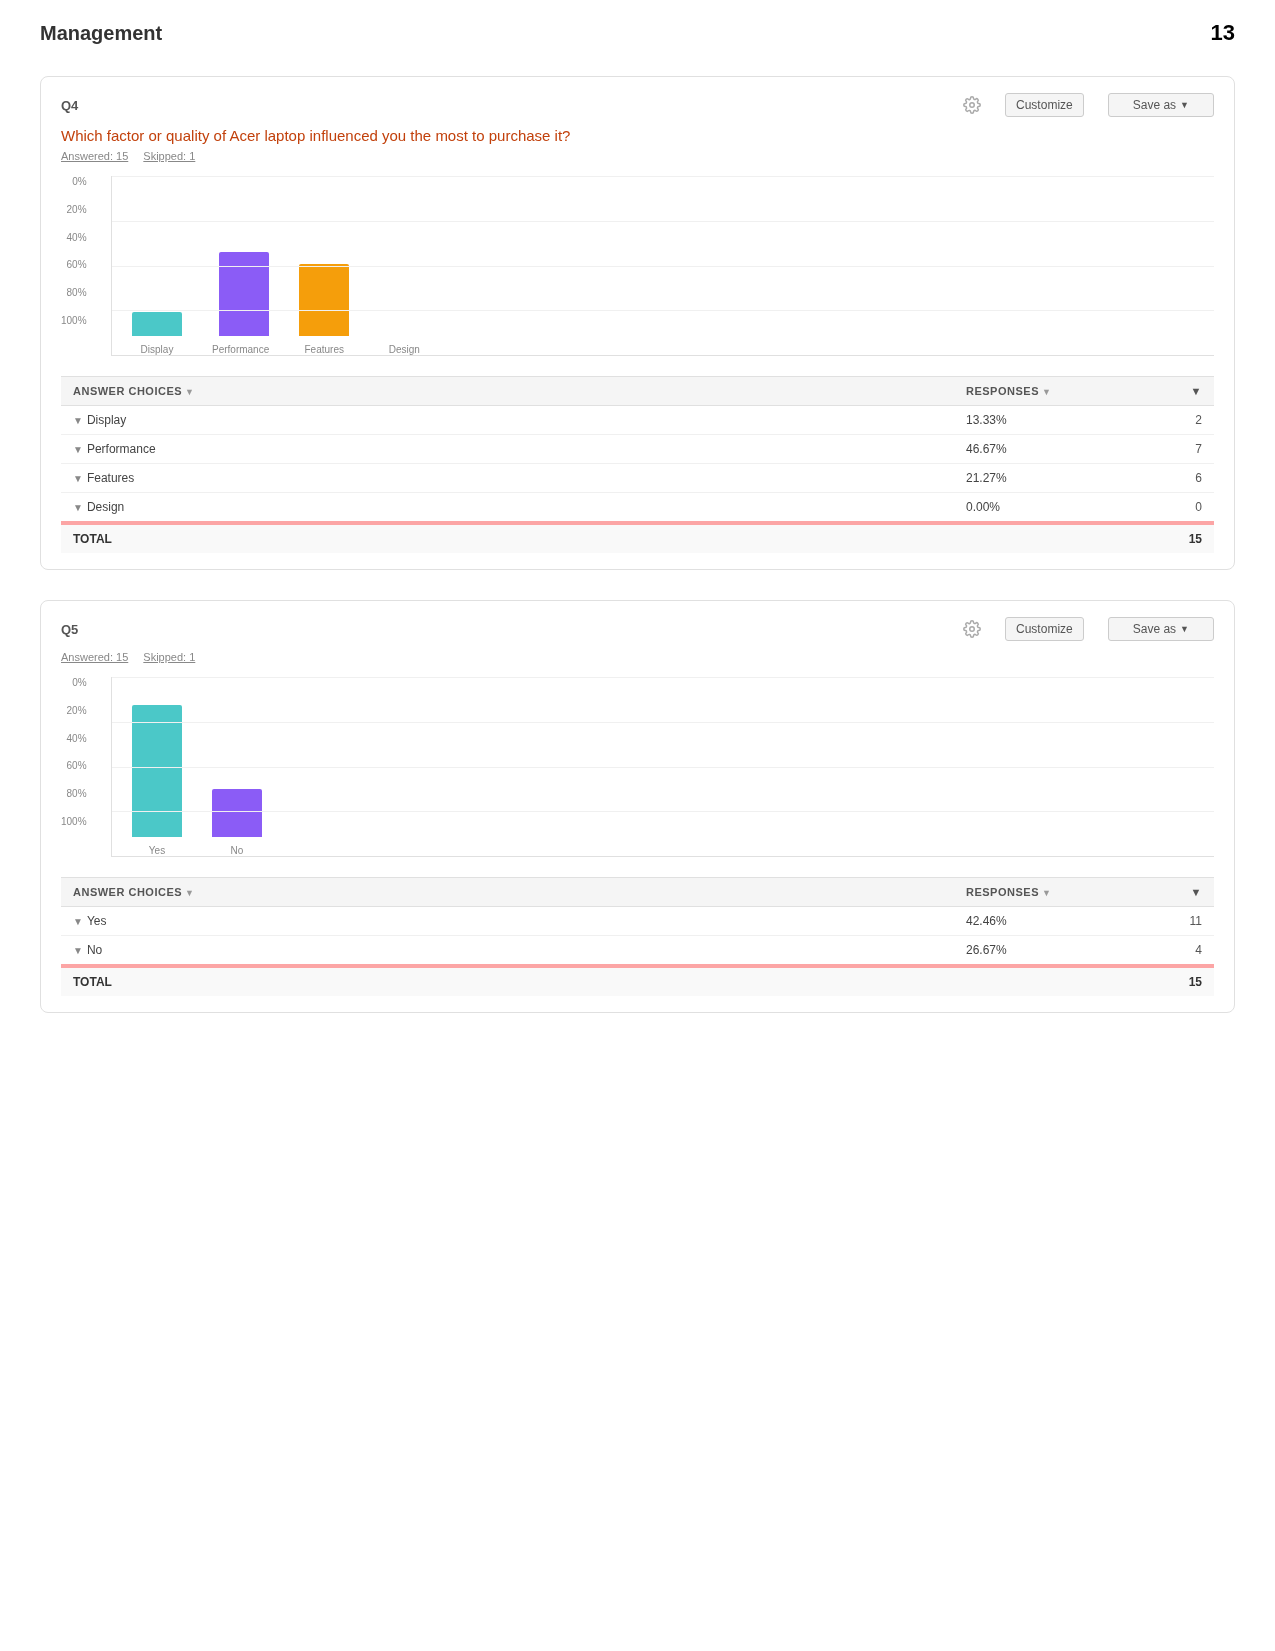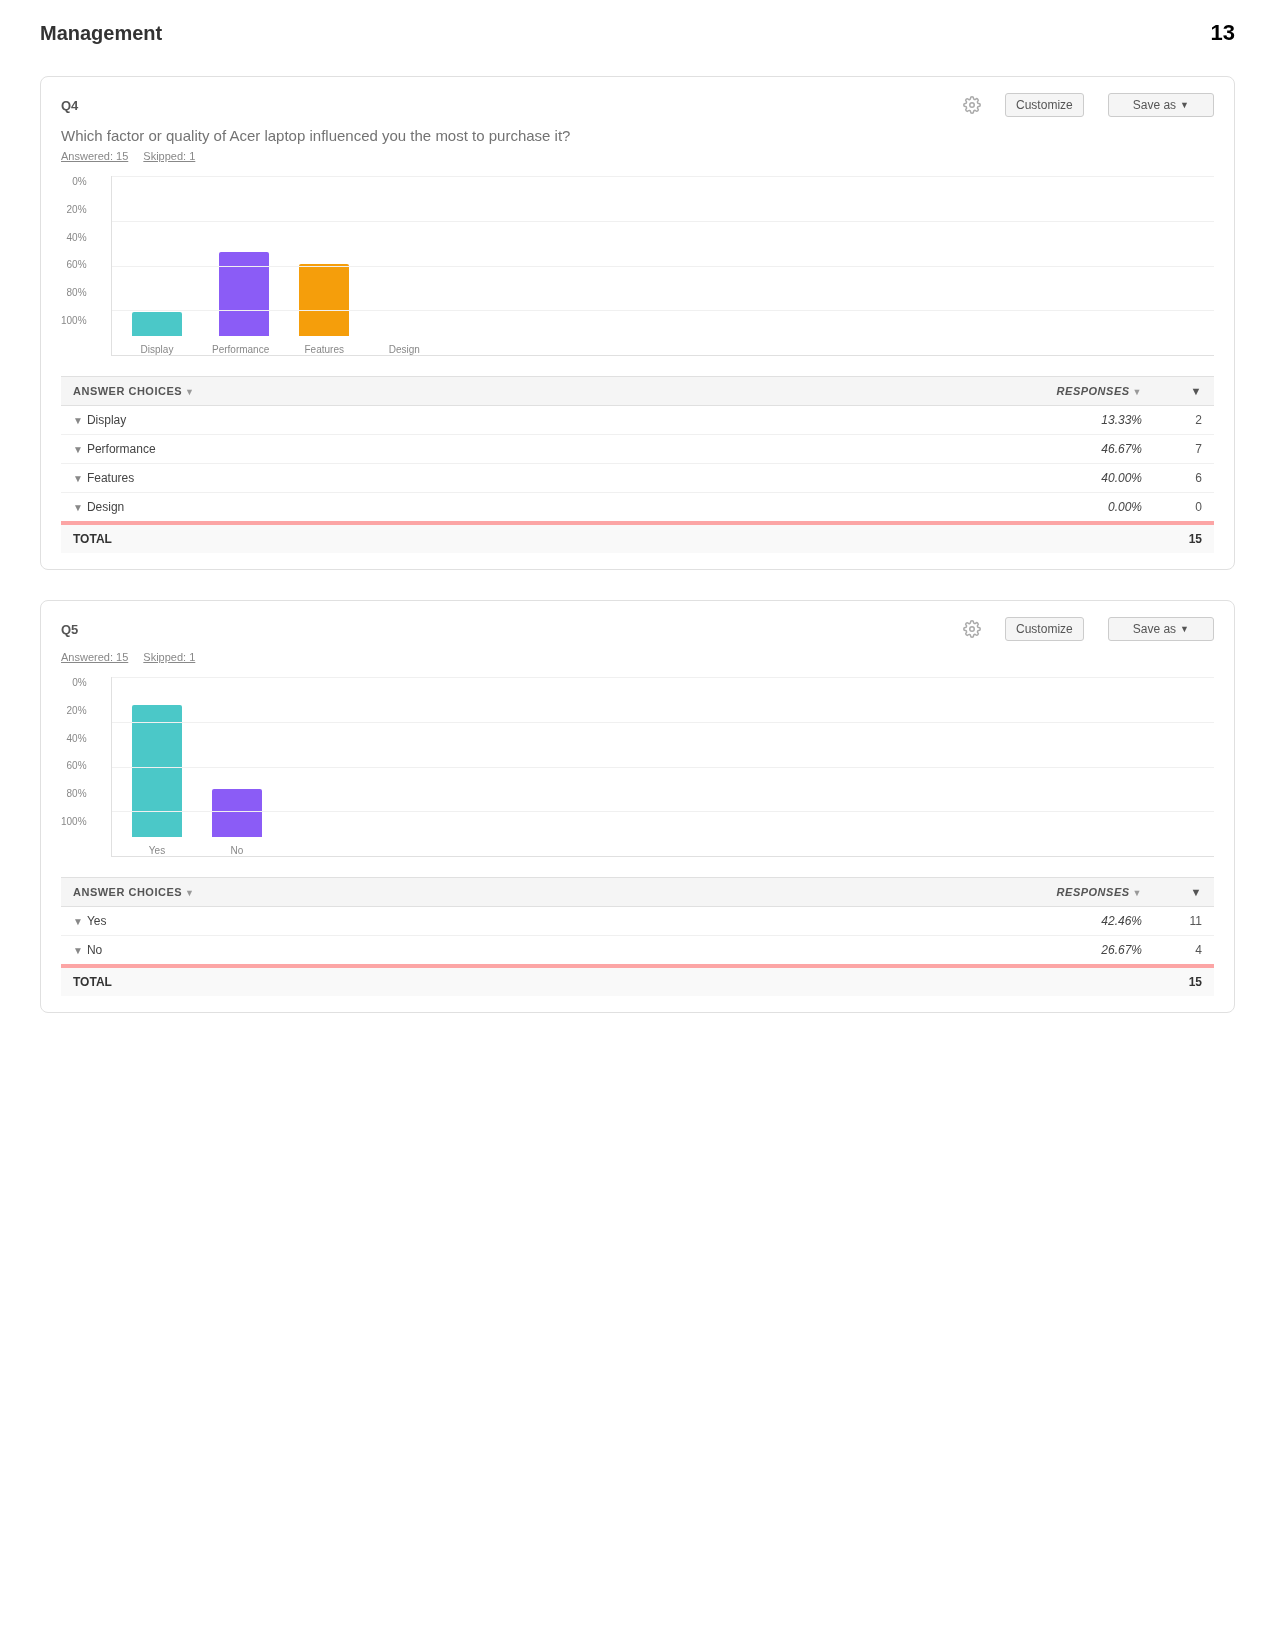--- a/index.html
+++ b/index.html
@@ -77,21 +77,21 @@
       font-size: 9px;
     }
     .gear-icon {
       width: 18px;
       height: 18px;
       color: #888;
     }
 
     .question-text {
       font-size: 15px;
-      color: #737373;
+      color: #c2410c;
       margin-bottom: 6px;
       font-weight: 400;
     }
     .answered-info {
       font-size: 11px;
       color: #888;
       margin-bottom: 14px;
     }
     .answered-info span {
       margin-right: 12px;
@@ -214,23 +214,22 @@
       font-weight: 700;
       padding: 7px 12px;
       color: #333;
     }
     .total-row td:last-child {
       text-align: right;
     }
     
     .answer-table td.responses,
     .answer-table th.responses {
-      text-align: right;
+      text-align: left;
       width: 200px;
-      font-style: italic;
     }
   </style>
 </head>
 <body>
 
 <div class="page-header">
   <span class="page-title">Management</span>
   <span class="page-number">13</span>
 </div>
 
@@ -305,21 +304,21 @@
             <span>Performance</span>
           </td>
           <td class="responses">46.67%</td>
           <td style="text-align: right;">7</td>
         </tr>
         <tr>
           <td>
             <span class="row-arrow">▼</span> 
             <span>Features</span>
           </td>
-          <td class="responses">40.00%</td>
+          <td class="responses">21.27%</td>
           <td style="text-align: right;">6</td>
         </tr>
         <tr>
           <td>
             <span class="row-arrow">▼</span> 
             <span>Design</span>
           </td>
           <td class="responses">0.00%</td>
           <td style="text-align: right;">0</td>
         </tr>

